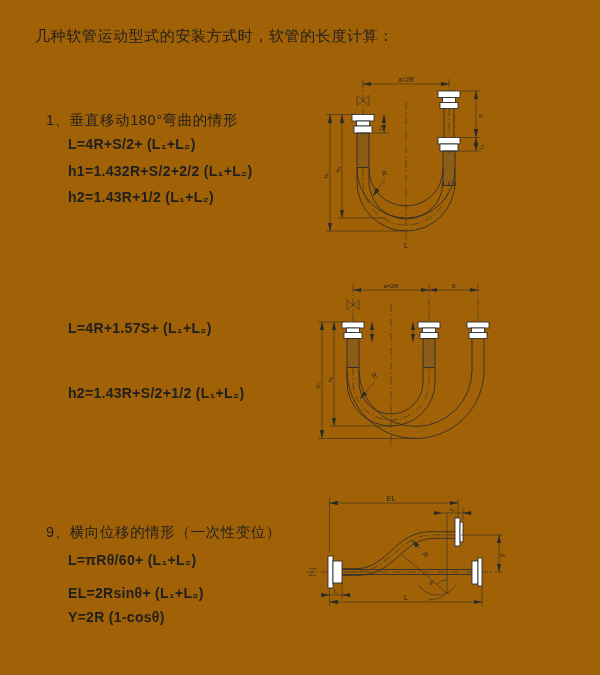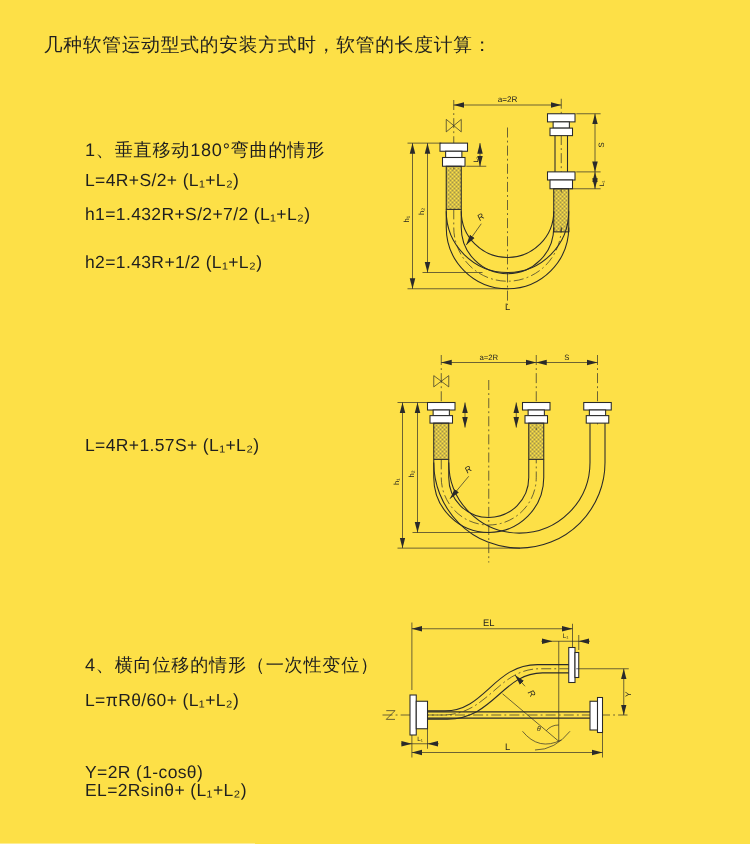--- a/index.html
+++ b/index.html
@@ -1,32 +1,32 @@
 <!DOCTYPE html>
 <html><head>
 <meta charset="utf-8">
 <style>
   html,body{margin:0;padding:0;background:#fff;}
   body{
     width:600px;height:675px;
     font-family:"Liberation Sans","DejaVu Sans",sans-serif;
     color:#1f1f1f;
   }
-  .page{position:relative;width:600px;height:675px;background:#fde047;overflow:hidden;}
+  .page{position:relative;width:600px;height:675px;background:#a16207;overflow:hidden;}
   .title{
     position:absolute;left:35px;top:27px;
     font-size:15px;letter-spacing:0.6px;font-weight:500;white-space:nowrap;
   }
   .heading{
     position:absolute;left:46px;
-    font-size:14.5px;letter-spacing:0.6px;font-weight:500;white-space:nowrap;margin-left:22px;
+    font-size:14.5px;letter-spacing:0.6px;font-weight:500;white-space:nowrap;
   }
   .formula{
     position:absolute;left:68px;
-    font-size:14px;letter-spacing:0.3px;font-weight:400;white-space:nowrap;
+    font-size:14px;letter-spacing:0.3px;font-weight:700;white-space:nowrap;
   }
   .diagram{position:absolute;}
   svg text{fill:#1f1f1f;font-family:"Liberation Sans","DejaVu Sans",sans-serif;}
   .ln{fill:none;stroke:#2a2a2a;stroke-width:0.85;}
   .thin{fill:none;stroke:#2a2a2a;stroke-width:0.55;}
   .dim{fill:none;stroke:#2a2a2a;stroke-width:0.55;}
   .ldr{fill:none;stroke:#2a2a2a;stroke-width:0.55;}
   .cl{fill:none;stroke:#2a2a2a;stroke-width:0.55;stroke-dasharray:8 2.5 1.5 2.5;}
   .fit{fill:#ffffff;stroke:#2a2a2a;stroke-width:0.85;}
   .braid{stroke:#2a2a2a;stroke-width:0.85;}
@@ -39,29 +39,30 @@
 </style>
 </head>
 <body>
 
 <div class="page">
 
   <div class="title">几种软管运动型式的安装方式时，软管的长度计算：</div>
 
   <div class="heading" style="top:111px">1、垂直移动180°弯曲的情形</div>
   <div class="formula" style="top:136px">L=4R+S/2+ (L₁+L₂)</div>
-  <div class="formula" style="top:163px">h1=1.432R+S/2+7/2 (L₁+L₂)</div>
-  <div class="formula" style="top:201px">h2=1.43R+1/2 (L₁+L₂)</div>
-
-  <div class="formula" style="top:348px">L=4R+1.57S+ (L₁+L₂)</div>
-
-  <div class="heading" style="top:523px">4、横向位移的情形（一次性变位）</div>
+  <div class="formula" style="top:163px">h1=1.432R+S/2+2/2 (L₁+L₂)</div>
+  <div class="formula" style="top:189px">h2=1.43R+1/2 (L₁+L₂)</div>
+
+  <div class="formula" style="top:320px">L=4R+1.57S+ (L₁+L₂)</div>
+  <div class="formula" style="top:385px">h2=1.43R+S/2+1/2 (L₁+L₂)</div>
+
+  <div class="heading" style="top:523px">9、横向位移的情形（一次性变位）</div>
   <div class="formula" style="top:552px">L=πRθ/60+ (L₁+L₂)</div>
   <div class="formula" style="top:609px">Y=2R (1-cosθ)</div>
-  <div class="formula" style="top:624px">EL=2Rsinθ+ (L₁+L₂)</div>
+  <div class="formula" style="top:585px">EL=2Rsinθ+ (L₁+L₂)</div>
 
   <div class="diagram" style="left:306px;top:74px;width:282px;height:182px">
     <svg id="svg1" viewBox="0 0 282 182" width="282" height="182">
       <defs>
         <marker id="ar1" markerWidth="9" markerHeight="8" refX="8.4" refY="4" orient="auto-start-reverse" markerUnits="userSpaceOnUse">
           <path d="M0,1.8 L8.5,4 L0,6.2 Z" fill="#2a2a2a"></path>
         </marker>
         <pattern id="braid1" patternUnits="userSpaceOnUse" width="3.2" height="3.2">
           <path d="M0,0 L3.2,3.2 M3.2,0 L0,3.2" stroke="#4a4a4a" stroke-width="0.4" fill="none"></path>
         </pattern>

